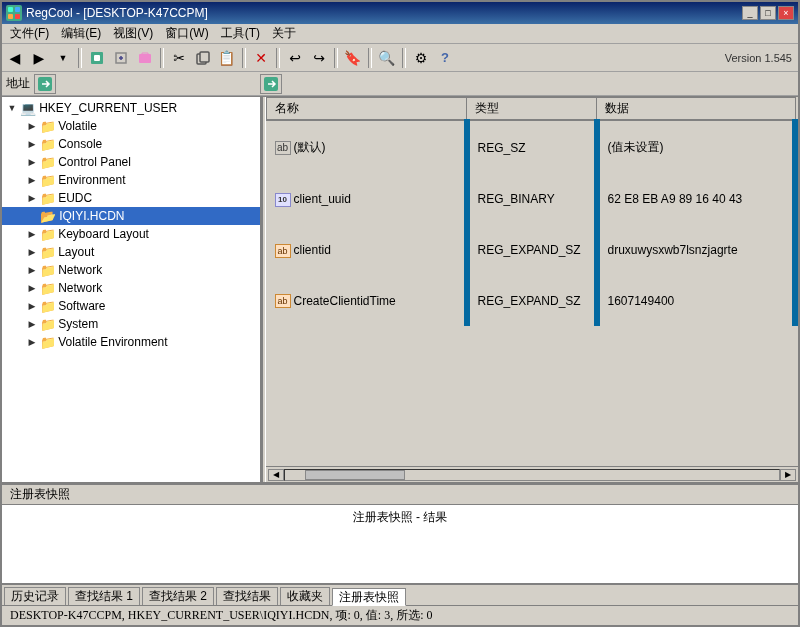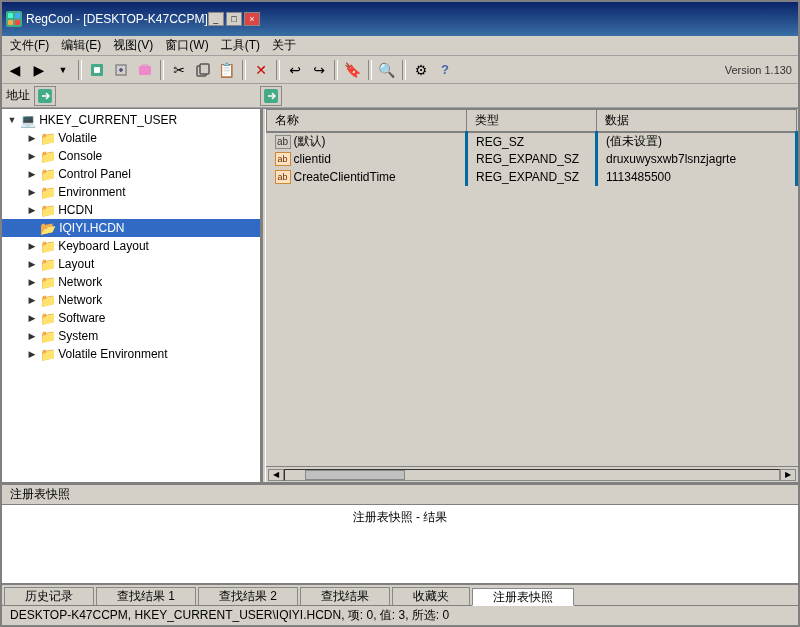--- a/index.html
+++ b/index.html
@@ -9,25 +9,25 @@
       background: #d4d0c8;
       width: 800px;
       height: 627px;
       overflow: hidden;
     }
 
     
     .title-bar {
       background: linear-gradient(to bottom, #0a246a, #3a6ea5);
       color: white;
-      height: 34px;
+      height: 22px;
       display: flex;
       align-items: center;
       padding: 0 4px;
-      justify-content: flex-start;
+      justify-content: space-between;
       user-select: none;
     }
     .title-bar-left {
       display: flex;
       align-items: center;
       gap: 4px;
     }
     .title-bar-icon {
       width: 16px;
       height: 16px;
@@ -219,22 +219,22 @@
       border-bottom: 2px solid #808080;
       padding: 2px 8px;
       text-align: left;
       font-size: 12px;
       font-weight: normal;
       height: 20px;
       position: sticky;
       top: 0;
     }
     .reg-table td {
-      padding: 0 8px;
-      border-right: 3px solid #0369a1;
+      padding: 18px 8px;
+      border-right: 6px solid #0369a1;
       font-size: 12px;
       height: 18px;
       white-space: nowrap;
     }
 
     
     .scrollbar-area {
       height: 16px;
       background: #d4d0c8;
       border-top: 1px solid #808080;
@@ -288,21 +288,21 @@
       display: flex;
       align-items: flex-end;
       border-top: 2px solid #808080;
       padding: 0 2px;
       gap: 2px;
     }
     .bottom-tab {
       background: #d4d0c8;
       border: 1px solid #888;
       border-bottom: none;
-      padding: 2px 20px;
+      padding: 2px 6px;
       font-size: 12px;
       cursor: pointer;
       height: 18px;
       display: flex;
       align-items: center;
     }
     .bottom-tab.active {
       background: white;
       border-bottom: 1px solid white;
       position: relative;
@@ -311,20 +311,21 @@
 
     
     .status-bar {
       background: #d4d0c8;
       height: 20px;
       display: flex;
       align-items: center;
       padding: 0 8px;
       font-size: 12px;
       border-top: 1px solid #808080;
+      font-family: Liberation Serif, serif;
     }
 
     .panel-divider {
       width: 4px;
       background: #d4d0c8;
       border-left: 1px solid #808080;
       border-right: 1px solid white;
       cursor: col-resize;
     }
 
@@ -432,21 +433,21 @@
     <div class="toolbar-separator"></div>
     <button class="toolbar-btn">↩</button>
     <button class="toolbar-btn">↪</button>
     <div class="toolbar-separator"></div>
     <button class="toolbar-btn">🔖</button>
     <div class="toolbar-separator"></div>
     <button class="toolbar-btn">🔍</button>
     <div class="toolbar-separator"></div>
     <button class="toolbar-btn">⚙</button>
     <button class="toolbar-btn" style="font-size:13px;font-weight:bold;color:#46a;">?</button>
-    <span class="version-text">Version 1.130</span>
+    <span class="version-text">Version 1.545</span>
   </div>
 
   <div class="address-bar">
     <span class="address-label">地址</span>
     <button class="address-go-btn">
       <svg width="16" height="16" viewBox="0 0 16 16">
           <rect x="1" y="1" width="14" height="14" fill="#4a8" rx="2"></rect>
           <path d="M5 8h6M9 5l3 3-3 3" fill="none" stroke="white" stroke-width="1.5"></path>
         </svg>
     </button>
@@ -490,21 +491,21 @@
 
         <div class="tree-item" style="padding-left:22px;">
           <span class="expand-arrow">▶</span>
           <span class="folder-icon yellow">📁</span>
           <span class="tree-label">Environment</span>
         </div>
 
         <div class="tree-item" style="padding-left:22px;">
           <span class="expand-arrow">▶</span>
           <span class="folder-icon yellow">📁</span>
-          <span class="tree-label">HCDN</span>
+          <span class="tree-label">EUDC</span>
         </div>
 
         <div class="tree-item selected" style="padding-left:22px;">
           <span class="expand-arrow" style="color:white;"> </span>
           <span style="font-size:13px;margin-right:3px;color:#ffd700;">📂</span>
           <span class="tree-label">IQIYI.HCDN</span>
         </div>
 
         <div class="tree-item" style="padding-left:22px;">
           <span class="expand-arrow">▶</span>
@@ -562,28 +563,33 @@
               <th>数据</th>
             </tr>
           </thead>
           <tbody id="reg-table-body">
           <tr>
                 <td><span style="display:inline-block;width:16px;height:14px;background:#d4d0c8;border:1px solid #888;text-align:center;line-height:12px;font-size:10px;vertical-align:middle;margin-right:3px;color:#333;">ab</span>(默认)</td>
                 <td>REG_SZ</td>
                 <td>(值未设置)</td>
               </tr>
               <tr>
+                <td><span style="display:inline-block;width:16px;height:14px;background:#e0e0ff;border:1px solid #8888cc;text-align:center;line-height:12px;font-size:8px;vertical-align:middle;margin-right:3px;color:#333;font-weight:bold;">10</span>client_uuid</td>
+                <td>REG_BINARY</td>
+                <td>62 E8 EB A9 89 16 40 43</td>
+              </tr>
+              <tr>
                 <td><span style="display:inline-block;width:16px;height:14px;background:#ffe0c0;border:1px solid #cc8833;text-align:center;line-height:12px;font-size:9px;vertical-align:middle;margin-right:3px;color:#663300;">ab</span>clientid</td>
                 <td>REG_EXPAND_SZ</td>
                 <td>druxuwysxwb7lsnzjagrte</td>
               </tr>
               <tr>
                 <td><span style="display:inline-block;width:16px;height:14px;background:#ffe0c0;border:1px solid #cc8833;text-align:center;line-height:12px;font-size:9px;vertical-align:middle;margin-right:3px;color:#663300;">ab</span>CreateClientidTime</td>
                 <td>REG_EXPAND_SZ</td>
-                <td>1113485500</td>
+                <td>1607149400</td>
               </tr>
             </tbody>
         </table>
       </div>
 
       <div class="scrollbar-area">
         <button style="width:16px;height:12px;font-size:8px;background:#d4d0c8;border:1px solid #888;cursor:pointer;">◀</button>
         <div class="h-scrollbar">
           <div class="h-scroll-thumb"></div>
         </div>

